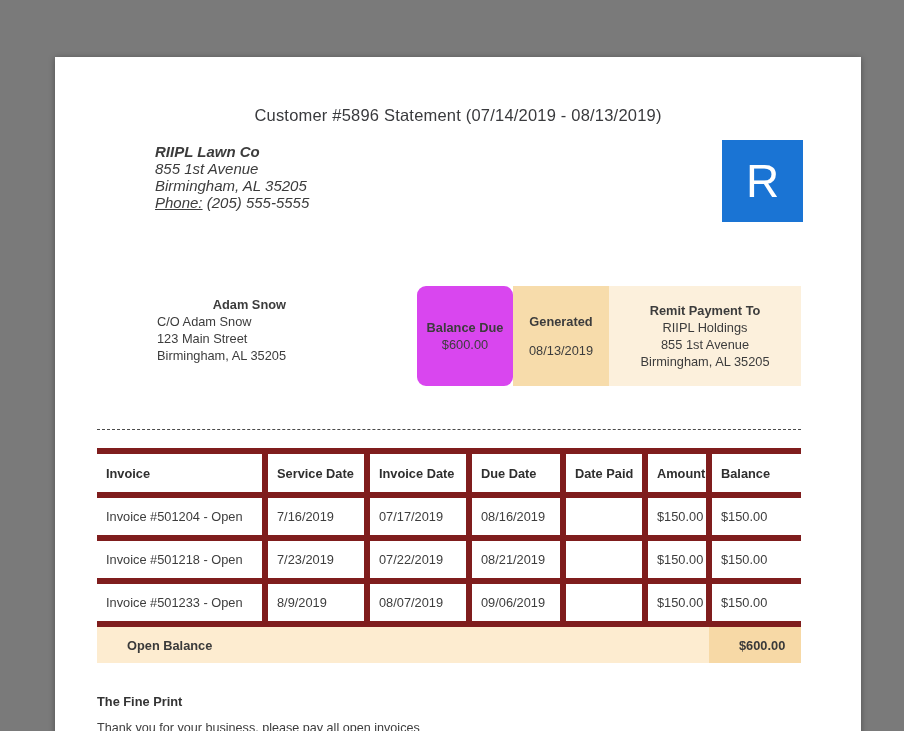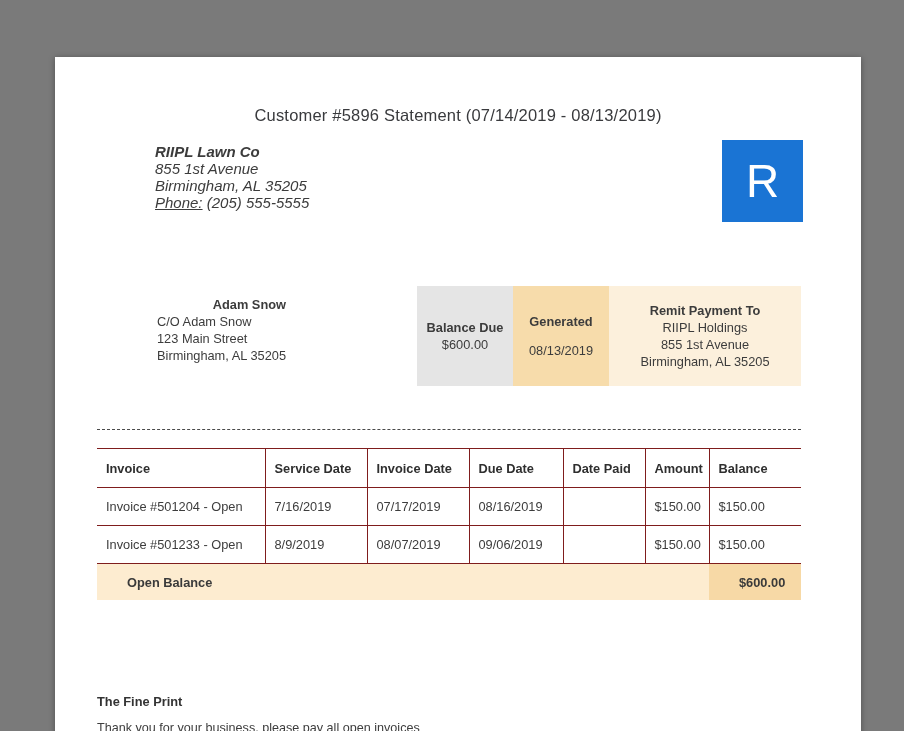--- a/index.html
+++ b/index.html
@@ -83,40 +83,40 @@
     display: flex;
     flex-direction: column;
     align-items: center;
     justify-content: center;
     text-align: left;
     font-size: 12.8px;
     color: #3c3c3c;
     line-height: 17px;
   }
   .summary .cell .lbl { font-weight: bold; }
-  .summary .balance-due { width: 96px; background: #e5e5e5; }
+  .summary .balance-due { width: 96px; background: #d946ef; border-radius: 9px; }
   .summary .generated   { width: 96px; background: #f7dcab; gap: 12px; }
   .summary .remit       { flex: 1;     background: #fcf0dc; }
   .dashed-divider {
     position: absolute;
     left: 42px;
     top: 372px;
     width: 704px;
     border-top: 1px dashed #4a4a4a;
   }
   .invoice-table {
     position: absolute;
     left: 42px;
     top: 391px;
     width: 704px;
     border-collapse: collapse;
     table-layout: fixed;
   }
   .invoice-table th, .invoice-table td {
-    border: 1px solid #7f1d1d;
+    border: 6px solid #7f1d1d;
     padding: 0 9px;
     font-size: 12.8px;
     text-align: left;
     vertical-align: middle;
     overflow: hidden;
     white-space: nowrap;
   }
   .invoice-table th {
     height: 38px;
     color: #2f2f2f;
@@ -222,20 +222,29 @@
       <tr>
         <td>Invoice #501204 - Open</td>
         <td>7/16/2019</td>
         <td>07/17/2019</td>
         <td>08/16/2019</td>
         <td></td>
         <td>$150.00</td>
         <td>$150.00</td>
       </tr>
       <tr>
+        <td>Invoice #501218 - Open</td>
+        <td>7/23/2019</td>
+        <td>07/22/2019</td>
+        <td>08/21/2019</td>
+        <td></td>
+        <td>$150.00</td>
+        <td>$150.00</td>
+      </tr>
+      <tr>
         <td>Invoice #501233 - Open</td>
         <td>8/9/2019</td>
         <td>08/07/2019</td>
         <td>09/06/2019</td>
         <td></td>
         <td>$150.00</td>
         <td>$150.00</td>
       </tr>
       <tr class="footer-row">
         <td class="footer-label" colspan="6">Open Balance</td>

